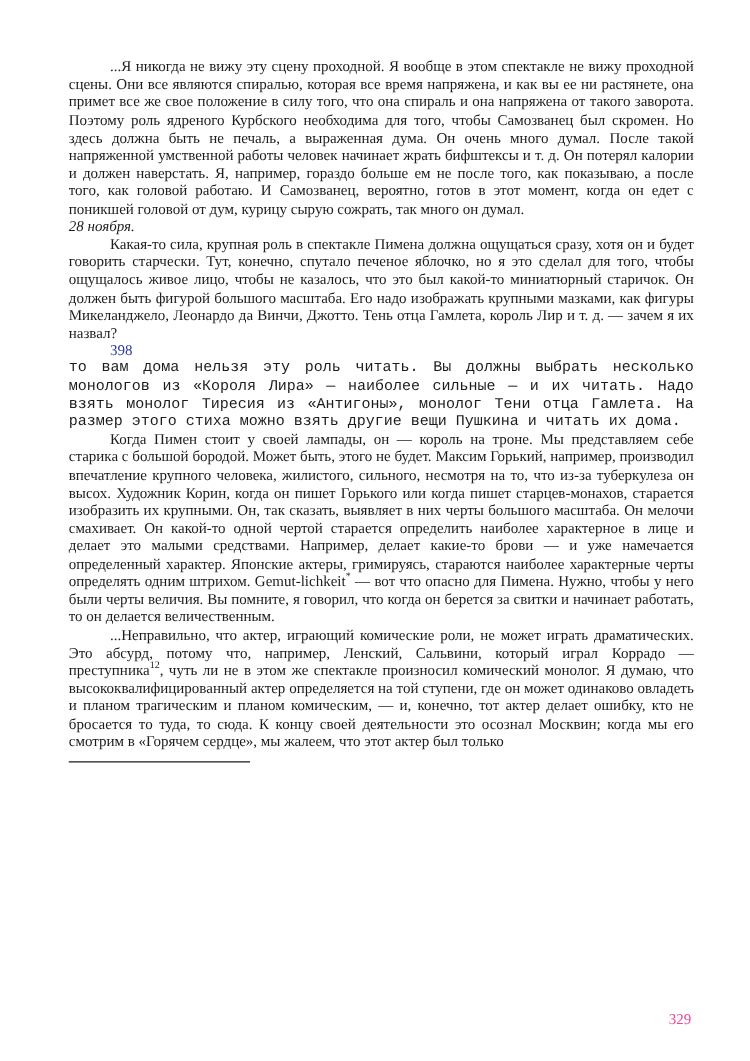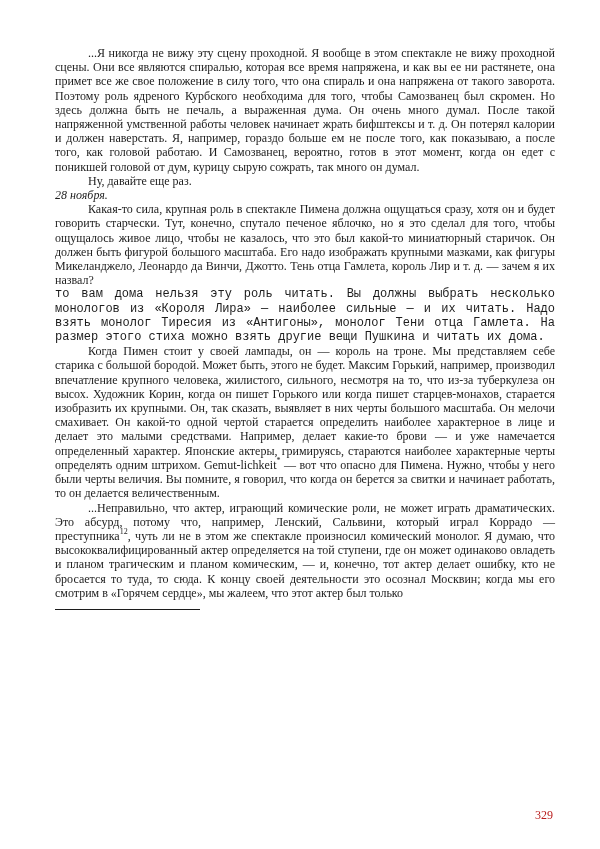--- a/index.html
+++ b/index.html
@@ -62,33 +62,33 @@
     font-size: 10.5px;
     line-height: 14px;
     text-indent: 33px;
     text-align: left;
   }
   .page-number {
     position: absolute;
     right: 47px;
     bottom: 26px;
     font-size: 12px;
-    color: #b91c1c;
+    color: #ec4899;
   }
 </style>
 </head>
 <body>
 
 <div class="page">
   <div class="text-column">
 
     <p class="para indent"><span>...Я никогда не вижу эту сцену проходной. Я вообще в этом спектакле не вижу проходной сцены. Они все являются спиралью, которая все время напряжена, и как вы ее ни растянете, она примет все же свое положение в силу того, что она спираль и она напряжена от такого заворота. Поэтому роль ядреного Курбского необходима для того, чтобы Самозванец был скромен. Но здесь должна быть не печаль, а выраженная дума. Он очень много думал. После такой напряженной умственной работы человек начинает жрать бифштексы и т. д. Он потерял калории и должен наверстать. Я, например, гораздо больше ем не после того, как показываю, а после того, как головой работаю. И Самозванец, вероятно, готов в этот момент, когда он едет с поникшей головой от дум, курицу сырую сожрать, так много он думал.</span></p>
-      <p class="para indent"><span>Ну, давайте еще раз.</span></p>
       <p class="para heading-right"><span class="ital">28 ноября.</span></p>
       <p class="para indent"><span>Какая-то сила, крупная роль в спектакле Пимена должна ощущаться сразу, хотя он и будет говорить старчески. Тут, конечно, спутало печеное яблочко, но я это сделал для того, чтобы ощущалось живое лицо, чтобы не казалось, что это был какой-то миниатюрный старичок. Он должен быть фигурой большого масштаба. Его надо изображать крупными мазками, как фигуры Микеланджело, Леонардо да Винчи, Джотто. Тень отца Гамлета, король Лир и т. д. — зачем я их назвал?</span></p>
+      <p class="para pagemarker"><span class="pagelink">398</span></p>
       <p class="para plain"><span>то вам дома нельзя эту роль читать. Вы должны выбрать несколько монологов из «Короля Лира» — наиболее сильные — и их читать. Надо взять монолог Тиресия из «Антигоны», монолог Тени отца Гамлета. На размер этого стиха можно взять другие вещи Пушкина и читать их дома.</span></p>
       <p class="para indent"><span>Когда Пимен стоит у своей лампады, он — король на троне. Мы представляем себе старика с большой бородой. Может быть, этого не будет. Максим Горький, например, производил впечатление крупного человека, жилистого, сильного, несмотря на то, что из-за туберкулеза он высох. Художник Корин, когда он пишет Горького или когда пишет старцев-монахов, старается изобразить их крупными. Он, так сказать, выявляет в них черты большого масштаба. Он мелочи смахивает. Он какой-то одной чертой старается определить наиболее характерное в лице и делает это малыми средствами. Например, делает какие-то брови — и уже намечается определенный характер. Японские актеры, гримируясь, стараются наиболее характерные черты определять одним штрихом. Gemut-lichkeit</span><sup class="supref">*</sup><span> — вот что опасно для Пимена. Нужно, чтобы у него были черты величия. Вы помните, я говорил, что когда он берется за свитки и начинает работать, то он делается величественным.</span></p>
       <p class="para indent"><span>...Неправильно, что актер, играющий комические роли, не может играть драматических. Это абсурд, потому что, например, Ленский, Сальвини, который играл Коррадо — преступника</span><sup class="supref">12</sup><span>, чуть ли не в этом же спектакле произносил комический монолог. Я думаю, что высококвалифицированный актер определяется на той ступени, где он может одинаково овладеть и планом трагическим и планом комическим, — и, конечно, тот актер делает ошибку, кто не бросается то туда, то сюда. К концу своей деятельности это осознал Москвин; когда мы его смотрим в «Горячем сердце», мы жалеем, что этот актер был только</span></p>
       <div class="footnote-block">
       <div class="footnote-rule"></div>
     </div>
   </div>
   <div class="page-number">329</div>
 </div>
 

